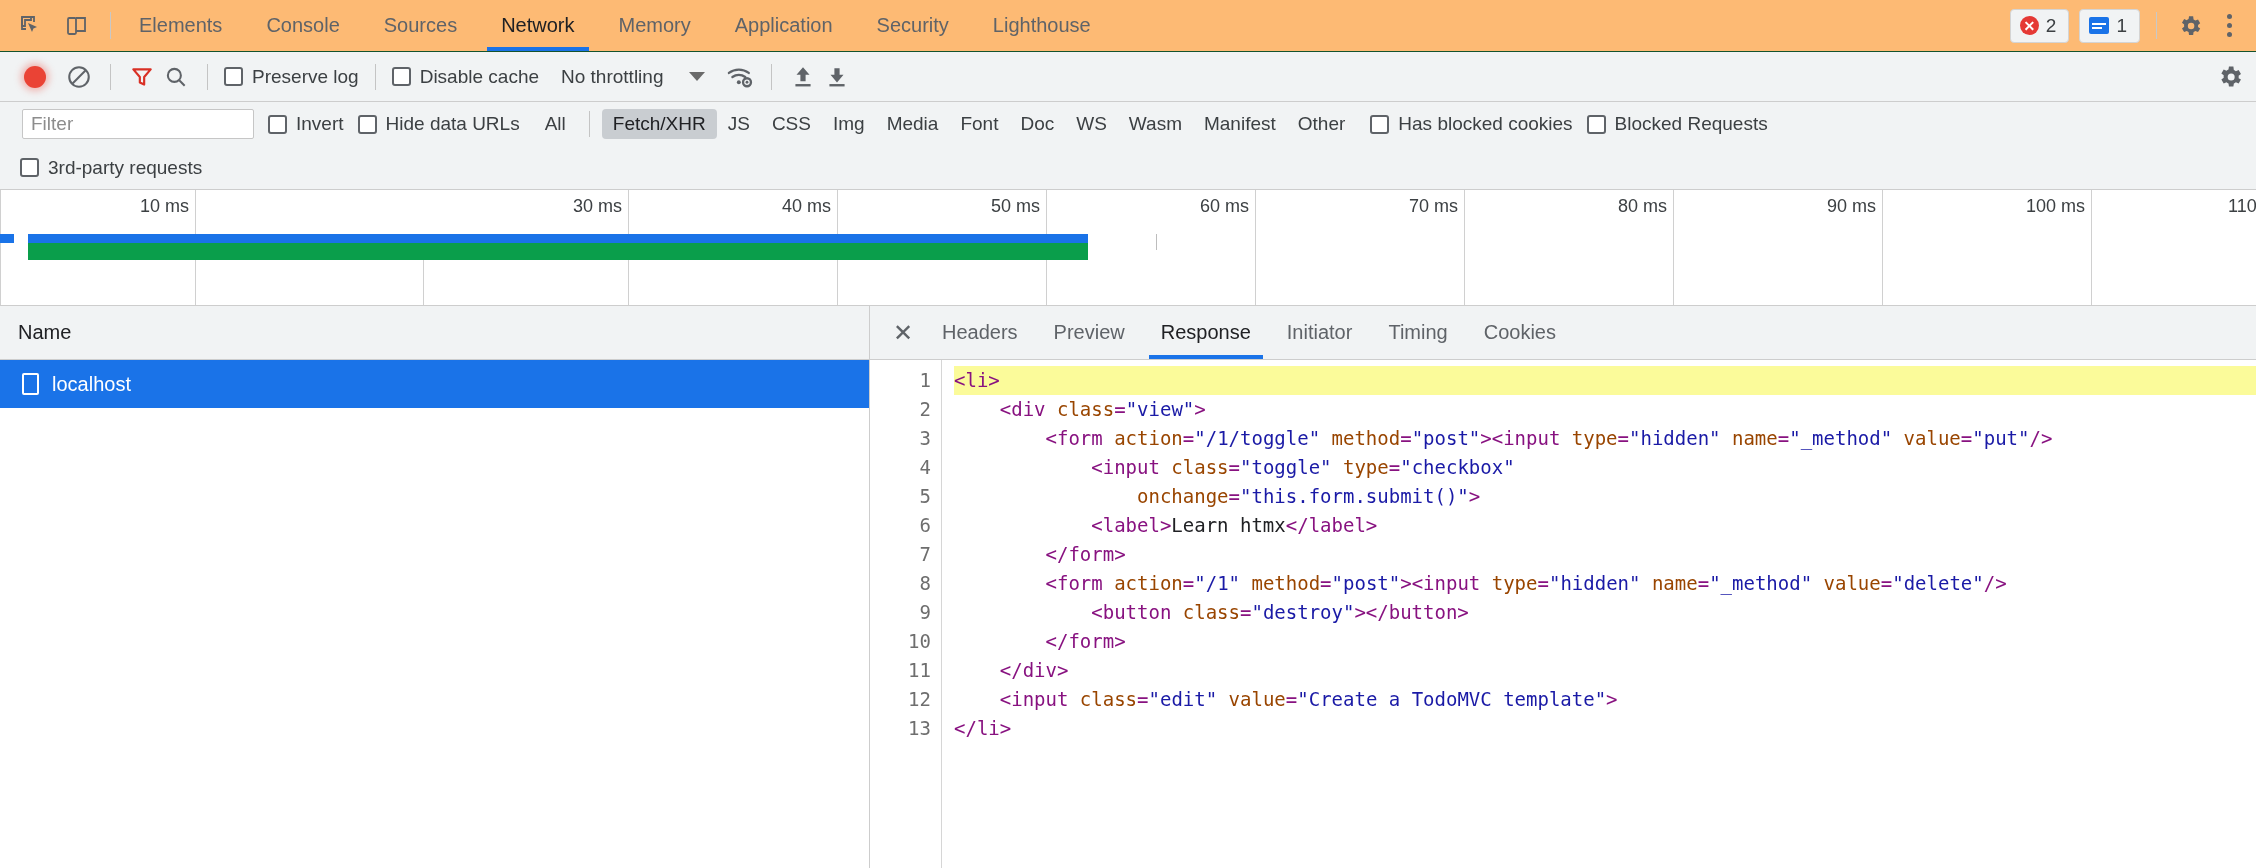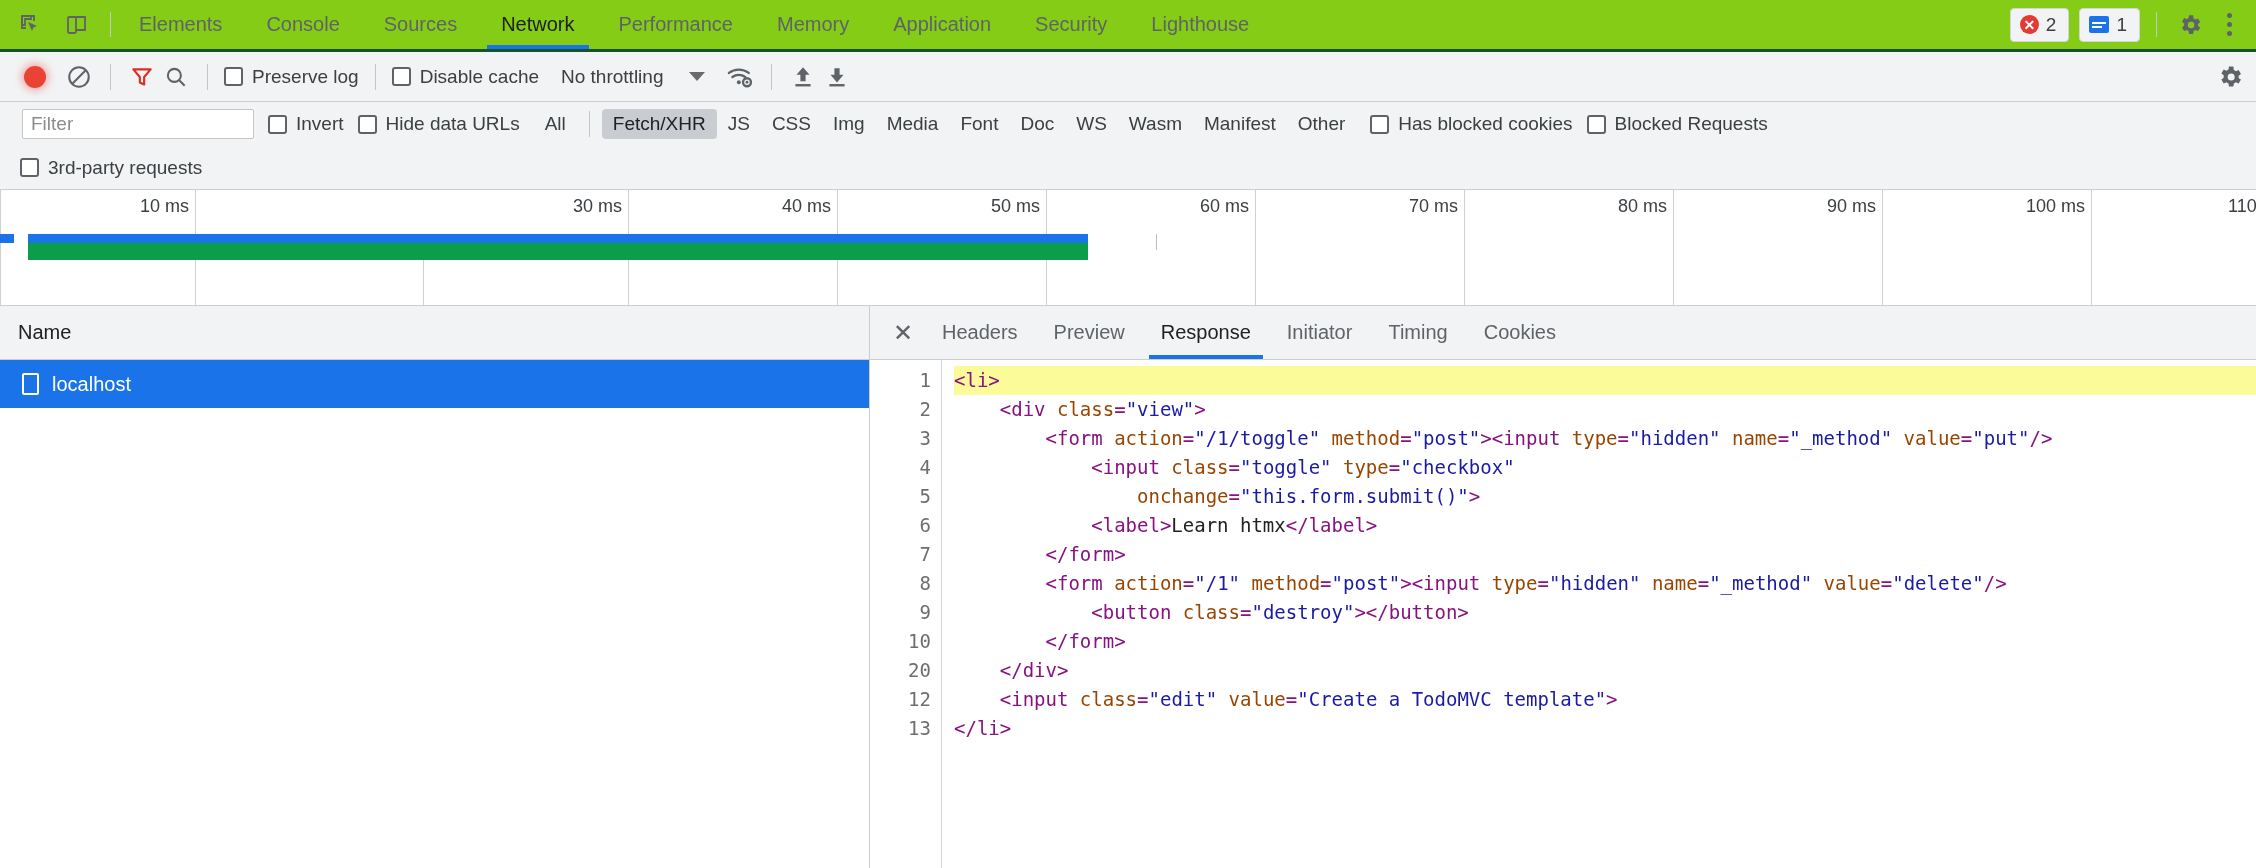--- a/index.html
+++ b/index.html
@@ -12,23 +12,23 @@
   }
   #app {
     width: 2256px; height: 868px;
     display: flex; flex-direction: column;
     background: #ffffff;
   }
 
   
   .tabbar {
     height: 52px; min-height: 52px;
-    background: #84cc16;
+    background: #fdba74;
     display: flex; align-items: stretch;
-    border-bottom: 3px solid #14532d;
+    border-bottom: 1px solid #14532d;
     position: relative;
     justify-content: flex-end;
   }
   .tb-icons { display: flex; align-items: center; padding: 0 10px 0 14px; gap: 12px; }
   .tb-icon-btn {
     width: 34px; height: 34px;
     display: flex; align-items: center; justify-content: center;
     cursor: pointer;
   }
   .vsep { width: 1px; background: #c8c8c8; margin: 12px 6px; align-self: stretch; }
@@ -257,23 +257,20 @@
           <span>Elements</span>
         </div>
       <div class="mtab">
           <span>Console</span>
         </div>
       <div class="mtab">
           <span>Sources</span>
         </div>
       <div class="mtab active">
           <span>Network</span>
-        </div>
-      <div class="mtab">
-          <span>Performance</span>
         </div>
       <div class="mtab">
           <span>Memory</span>
         </div>
       <div class="mtab">
           <span>Application</span>
         </div>
       <div class="mtab">
           <span>Security</span>
         </div>
@@ -484,21 +481,21 @@
             <div class="codeline">1</div>
             <div class="codeline">2</div>
             <div class="codeline">3</div>
             <div class="codeline">4</div>
             <div class="codeline">5</div>
             <div class="codeline">6</div>
             <div class="codeline">7</div>
             <div class="codeline">8</div>
             <div class="codeline">9</div>
             <div class="codeline">10</div>
-            <div class="codeline">20</div>
+            <div class="codeline">11</div>
             <div class="codeline">12</div>
             <div class="codeline">13</div>
           </div>
         <div class="codelines" id="codelines"><div class="codeline hl"><span></span><span class="tok-tag">&lt;li&gt;</span></div><div class="codeline"><span>    </span><span class="tok-tag">&lt;div </span><span class="tok-attr">class</span><span class="tok-tag">=</span><span class="tok-val">"view"</span><span class="tok-tag">&gt;</span></div><div class="codeline"><span>        </span><span class="tok-tag">&lt;form </span><span class="tok-attr">action</span><span class="tok-tag">=</span><span class="tok-val">"/1/toggle"</span><span class="tok-tag"> </span><span class="tok-attr">method</span><span class="tok-tag">=</span><span class="tok-val">"post"</span><span class="tok-tag">&gt;&lt;input </span><span class="tok-attr">type</span><span class="tok-tag">=</span><span class="tok-val">"hidden"</span><span class="tok-tag"> </span><span class="tok-attr">name</span><span class="tok-tag">=</span><span class="tok-val">"_method"</span><span class="tok-tag"> </span><span class="tok-attr">value</span><span class="tok-tag">=</span><span class="tok-val">"put"</span><span class="tok-tag">/&gt;</span></div><div class="codeline"><span>            </span><span class="tok-tag">&lt;input </span><span class="tok-attr">class</span><span class="tok-tag">=</span><span class="tok-val">"toggle"</span><span class="tok-tag"> </span><span class="tok-attr">type</span><span class="tok-tag">=</span><span class="tok-val">"checkbox"</span></div><div class="codeline"><span>                </span><span class="tok-attr">onchange</span><span class="tok-tag">=</span><span class="tok-val">"this.form.submit()"</span><span class="tok-tag">&gt;</span></div><div class="codeline"><span>            </span><span class="tok-tag">&lt;label&gt;</span><span class="tok-txt">Learn htmx</span><span class="tok-tag">&lt;/label&gt;</span></div><div class="codeline"><span>        </span><span class="tok-tag">&lt;/form&gt;</span></div><div class="codeline"><span>        </span><span class="tok-tag">&lt;form </span><span class="tok-attr">action</span><span class="tok-tag">=</span><span class="tok-val">"/1"</span><span class="tok-tag"> </span><span class="tok-attr">method</span><span class="tok-tag">=</span><span class="tok-val">"post"</span><span class="tok-tag">&gt;&lt;input </span><span class="tok-attr">type</span><span class="tok-tag">=</span><span class="tok-val">"hidden"</span><span class="tok-tag"> </span><span class="tok-attr">name</span><span class="tok-tag">=</span><span class="tok-val">"_method"</span><span class="tok-tag"> </span><span class="tok-attr">value</span><span class="tok-tag">=</span><span class="tok-val">"delete"</span><span class="tok-tag">/&gt;</span></div><div class="codeline"><span>            </span><span class="tok-tag">&lt;button </span><span class="tok-attr">class</span><span class="tok-tag">=</span><span class="tok-val">"destroy"</span><span class="tok-tag">&gt;&lt;/button&gt;</span></div><div class="codeline"><span>        </span><span class="tok-tag">&lt;/form&gt;</span></div><div class="codeline"><span>    </span><span class="tok-tag">&lt;/div&gt;</span></div><div class="codeline"><span>    </span><span class="tok-tag">&lt;input </span><span class="tok-attr">class</span><span class="tok-tag">=</span><span class="tok-val">"edit"</span><span class="tok-tag"> </span><span class="tok-attr">value</span><span class="tok-tag">=</span><span class="tok-val">"Create a TodoMVC template"</span><span class="tok-tag">&gt;</span></div><div class="codeline"><span></span><span class="tok-tag">&lt;/li&gt;</span></div></div>
       </div>
     </div>
 
   </div>
 </div>
 

